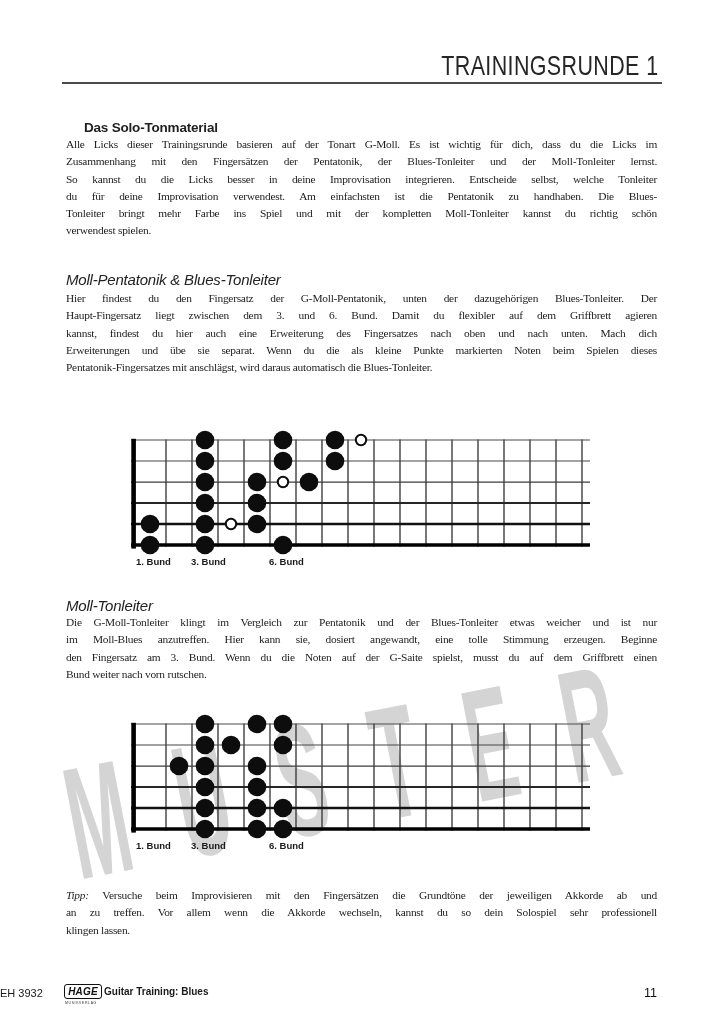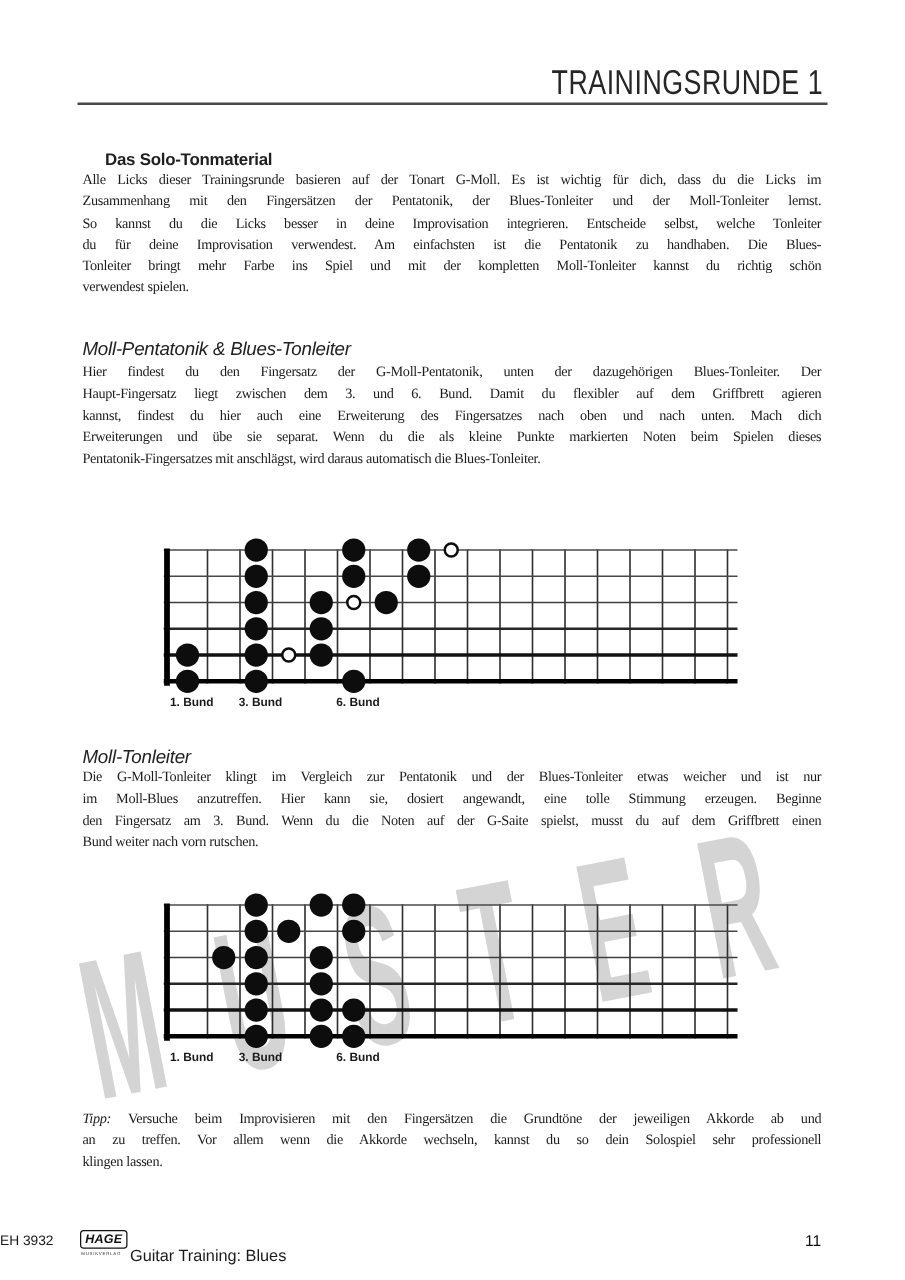--- a/index.html
+++ b/index.html
@@ -17,21 +17,21 @@
         letter-spacing:-0.25px;color:#1c1c1c;z-index:1;font-family:Liberation Serif, serif;}
   .para .jline{text-align:justify;text-align-last:justify;}
   .para .jline:last-child{text-align-last:left;}
   .diagram{position:absolute;left:120px;width:480px;height:142px;z-index:1;}
   .diagram svg text{font-family:"Liberation Sans",sans-serif;font-size:9.5px;font-weight:bold;fill:#1a1a1a;}
   .footer{position:absolute;left:0;top:980px;width:724px;height:34px;z-index:1;}
   .logo-box{position:absolute;left:64px;top:4px;width:36px;height:13px;border:1.5px solid #111;
         border-radius:3px;display:flex;align-items:center;justify-content:center;
         font-size:10px;font-weight:bold;font-style:italic;letter-spacing:0.2px;color:#111;}
   .logo-sub{position:absolute;left:65px;top:21px;font-size:3.5px;letter-spacing:0.6px;color:#333;}
-  .f-series{position:absolute;left:104px;top:17px;font-size:13px;color:#1a1a1a;}
+  .f-series{position:absolute;left:104px;top:6px;font-size:10px;color:#1a1a1a;font-weight:bold;}
   .f-catalog{position:absolute;left:0;right:0;top:7px;font-size:11px;color:#1a1a1a;}
   .f-page{position:absolute;right:67px;top:6px;font-size:12.5px;font-weight:normal;color:#111;}
 </style>
 </head>
 <body>
 
 <div class="page">
 
   <div class="watermark">MUSTER</div>
 

